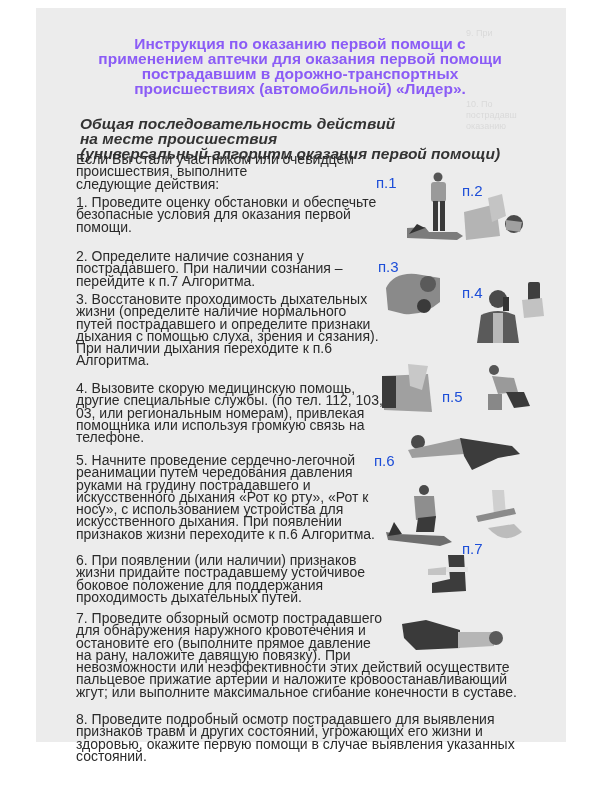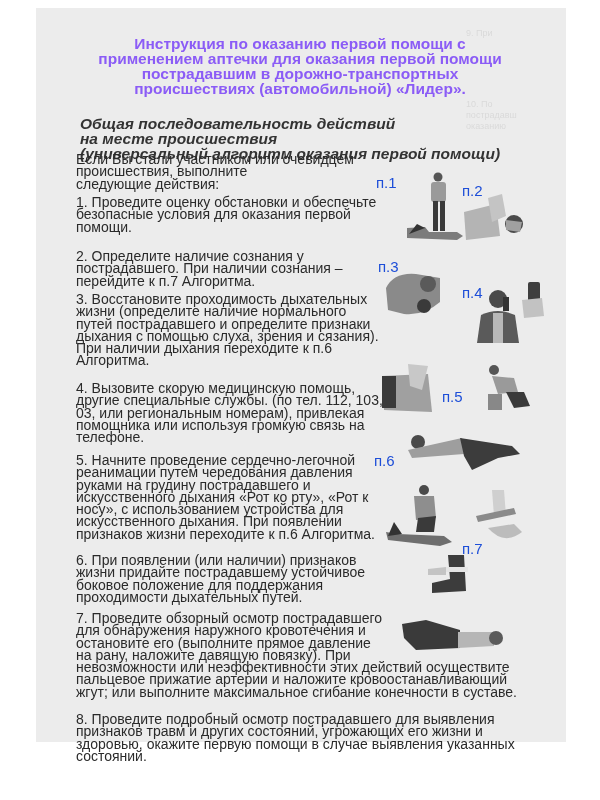--- a/index.html
+++ b/index.html
@@ -91,21 +91,21 @@
   <div>руками на грудину пострадавшего и</div>
   <div>искусственного дыхания «Рот ко рту», «Рот к</div>
   <div>носу», с использованием устройства для</div>
   <div>искусственного дыхания. При появлении</div>
   <div>признаков жизни переходите к п.6 Алгоритма.</div>
 </div>
 <div class="para" style="left:76px; top:554px;">
   <div>6. При появлении (или наличии) признаков</div>
   <div>жизни придайте пострадавшему устойчивое</div>
   <div>боковое положение для поддержания</div>
-  <div>проходимости дыхательных путей.</div>
+  <div>проходимость дыхательных путей.</div>
 </div>
 <div class="para" style="left:76px; top:612px;">
   <div>7. Проведите обзорный осмотр пострадавшего</div>
   <div>для обнаружения наружного кровотечения и</div>
   <div>остановите его (выполните прямое давление</div>
   <div>на рану, наложите давящую повязку). При</div>
   <div>невозможности или неэффективности этих действий осуществите</div>
   <div>пальцевое прижатие артерии и наложите кровоостанавливающий</div>
   <div>жгут; или выполните максимальное сгибание конечности в суставе.</div>
 </div>

